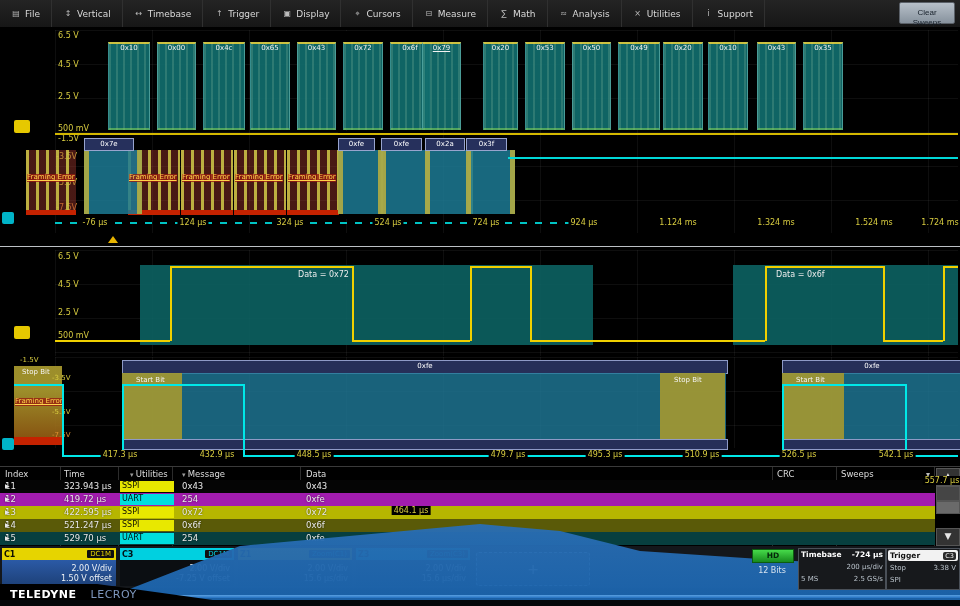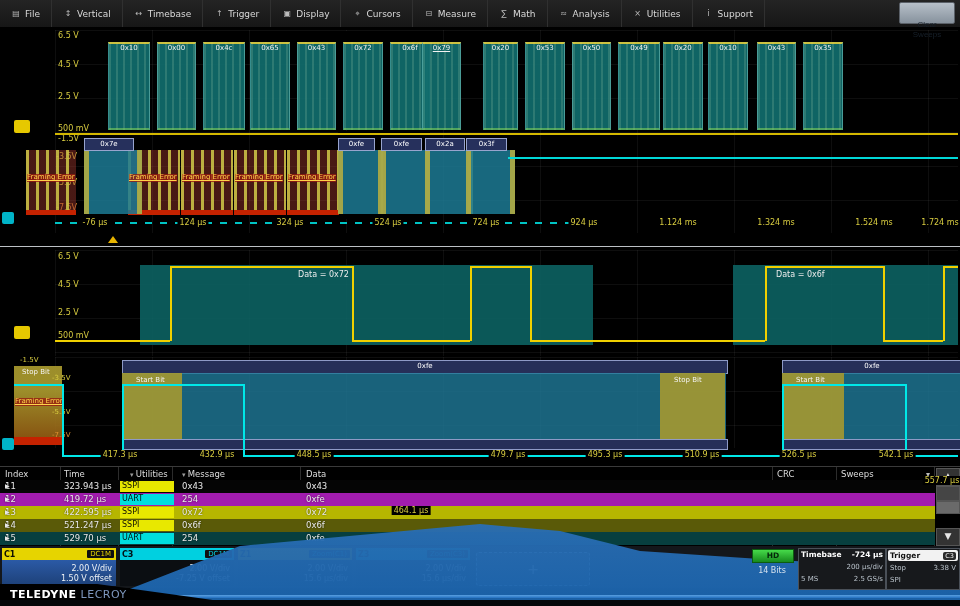--- a/index.html
+++ b/index.html
@@ -7,21 +7,21 @@
        font-family:"DejaVu Sans","Liberation Sans",sans-serif;color:#e8e8e8;}
   .abs{position:absolute;}
   
   #menubar{left:0;top:0;width:960px;height:27px;background:linear-gradient(#242424,#161616);
            border-bottom:1px solid #000;display:flex;align-items:center;z-index:3;}
   .menuitem{display:flex;align-items:center;gap:4px;padding:0 11px;height:100%;
             border-right:1px solid #303030;font-size:9px;color:#d8d8d8;cursor:default;}
   .micon{font-size:8px;color:#bcbcbc;width:10px;text-align:center;}
   #clear-sweeps{position:absolute;right:5px;top:2px;width:56px;height:22px;
     background:linear-gradient(#b7c0c9,#87929d);border:1px solid #5a6068;border-radius:2px;
-    color:#17202a;font-size:8px;line-height:1.25;text-align:center;padding-top:17px;}
+    color:#17202a;font-size:8px;line-height:1.25;text-align:center;padding-top:5px;}
   
   .gridbg{background-image:linear-gradient(rgba(255,255,255,.055) 1px,transparent 1px),
           linear-gradient(90deg,rgba(255,255,255,.055) 1px,transparent 1px);
           background-size:97px 34px;}
   .vlabel{color:#d8cc40;font-size:8px;white-space:nowrap;}
   .vlabel.orange{color:#e09030;}
   .tlabel{color:#d8cc40;font-size:8px;transform:translateX(-50%);white-space:nowrap;background:#000;padding:0 2px;z-index:2;}
   .annot{color:#ececec;font-size:8px;white-space:nowrap;z-index:2;}
   .seg{position:absolute;z-index:2;}
   .chtag{border-radius:2px;z-index:2;}
@@ -100,21 +100,21 @@
   
   #overlay{left:0;top:0;width:960px;height:606px;z-index:5;pointer-events:none;
     clip-path:polygon(86px 606px,240px 546px,480px 524px,560px 531px,640px 551px,760px 559px,960px 571px,960px 606px);
     background:linear-gradient(180deg,rgba(172,199,230,.95) 0%,rgba(95,145,202,.94) 42%,rgba(26,99,172,.96) 100%);}
   #blueline{left:95px;top:595px;width:865px;height:3px;background:linear-gradient(#5aa0e0,#2470c0);z-index:6;}
   #bstrip{left:0;top:600px;width:960px;height:6px;background:#05070a;z-index:7;}
   #logowedge{left:0;top:584px;width:256px;height:22px;background:#000;z-index:6;
     clip-path:polygon(0 0,38% 0,100% 100%,0 100%);}
   #logo{left:10px;top:588px;font-size:11px;z-index:7;white-space:nowrap;}
   #logo .t1{font-weight:bold;color:#fff;letter-spacing:.5px;}
-  #logo .t2{color:#7e97bd;margin-left:4px;letter-spacing:.5px;}
+  #logo .t2{color:#7e97bd;margin-left:14px;letter-spacing:.5px;}
 </style>
 </head>
 <body>
 
 <div id="app">
 
   <div id="menubar" class="abs">
     <div id="menu-items" style="display:flex;height:100%;">
         <div class="menuitem">
           <span class="micon">▤</span>
@@ -409,21 +409,21 @@
         <div class="bd body-dark">
           <span>2.00 V/div</span>
           <span>15.6 µs/div</span>
         </div>
       </div>
     </div>
   <div id="addbox" class="abs">
     <span>+</span>
   </div>
   <div id="hdbadge" class="abs">HD</div>
-  <div id="hdbits" class="abs">14 Bits</div>
+  <div id="hdbits" class="abs">12 Bits</div>
 
   <div id="timebase" class="abs infobox">
     <div class="tb-head">
       <span>Timebase</span>
       <span>-724 µs</span>
     </div>
     <div class="tb-body">
       <span class="tdiv">200 µs/div</span>
       <span class="samples">5 MS</span>
       <span class="rate">2.5 GS/s</span>

